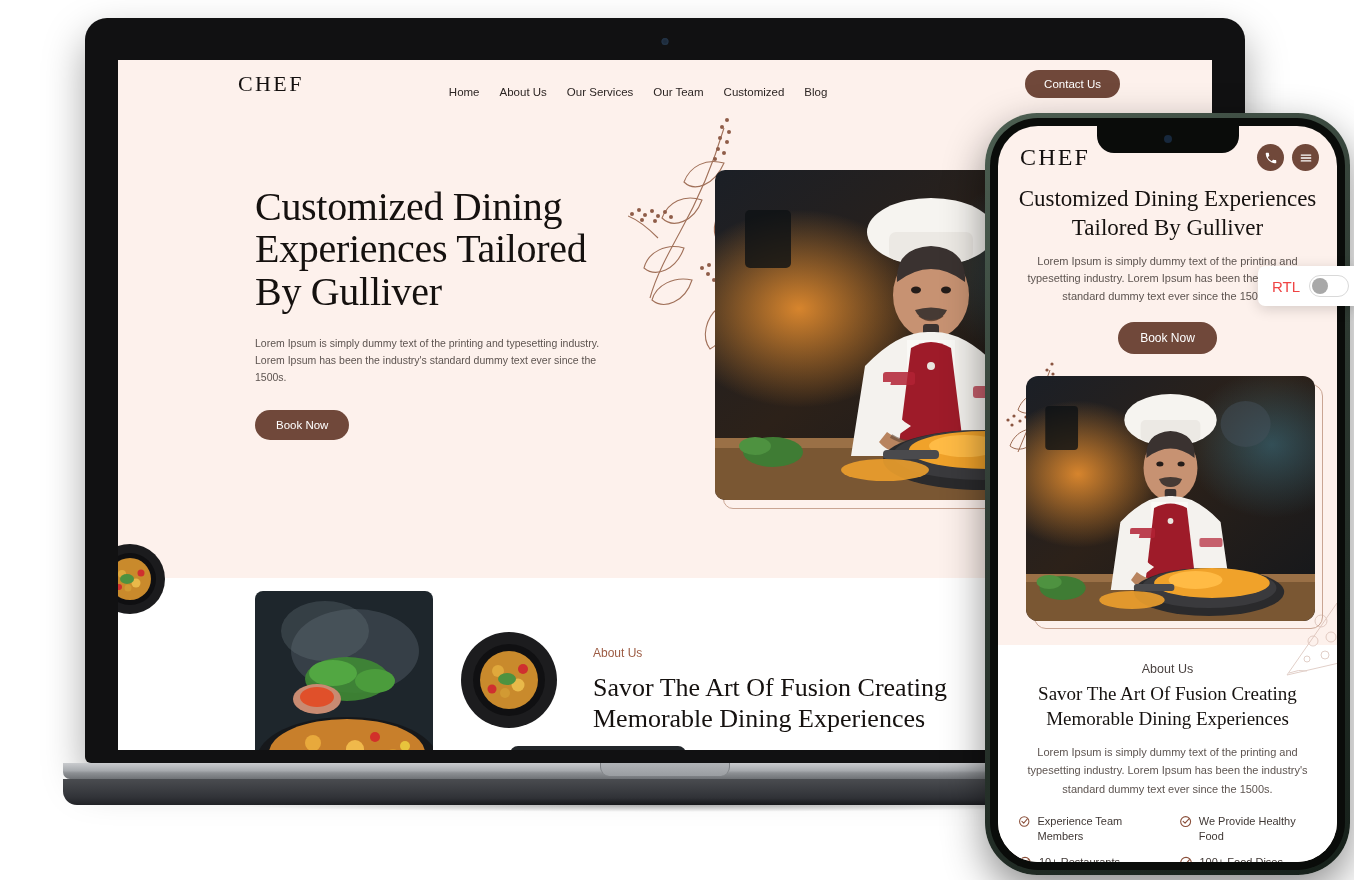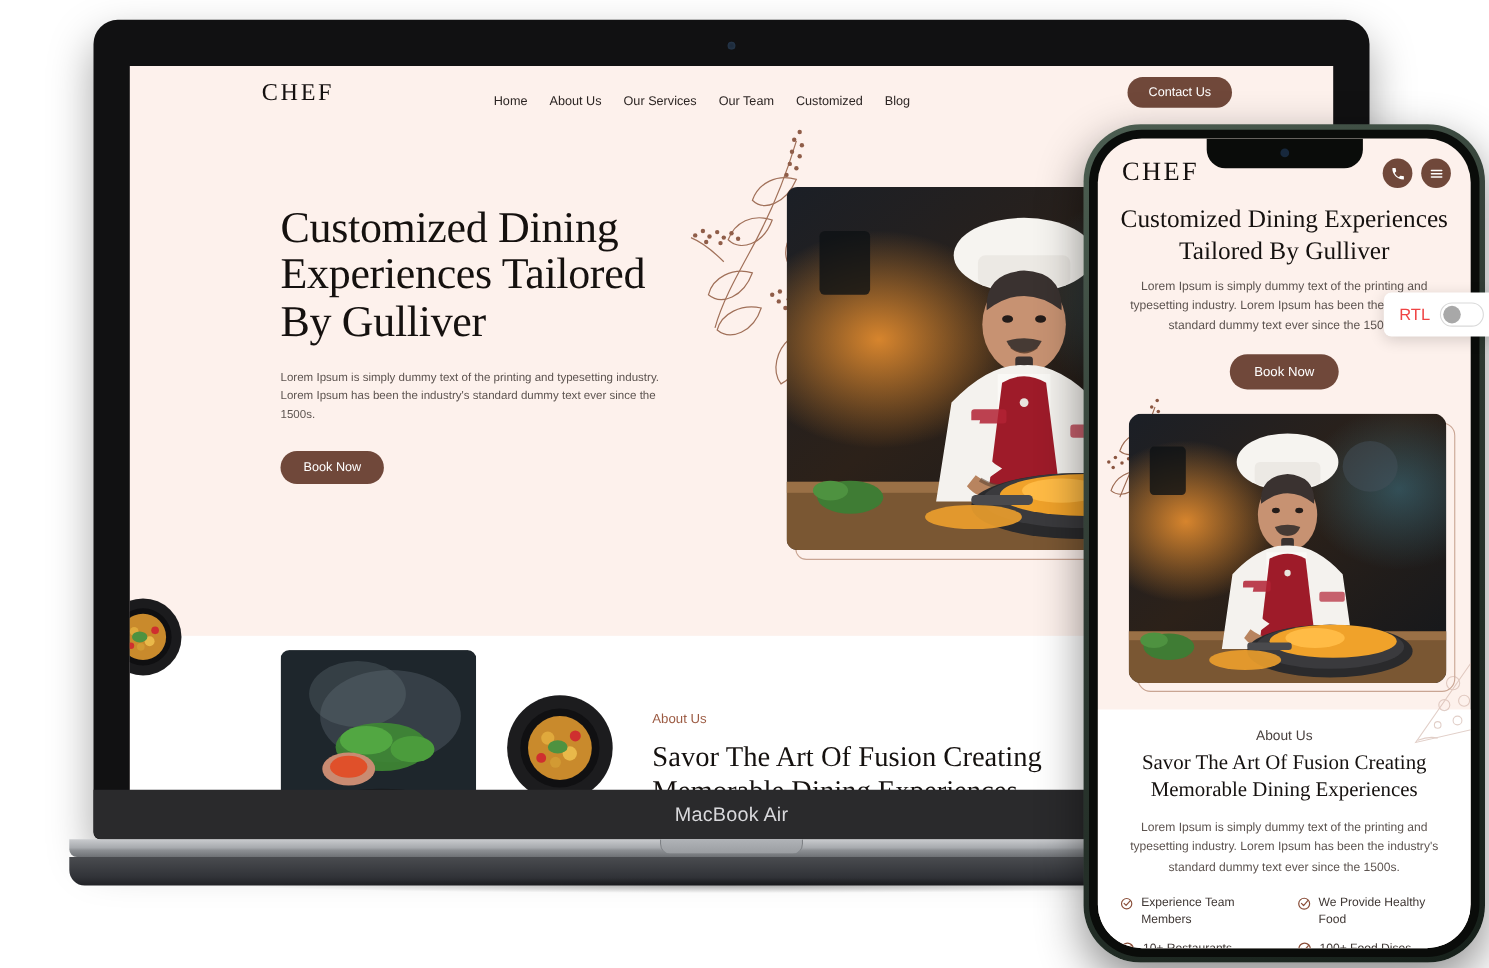--- a/index.html
+++ b/index.html
@@ -378,21 +378,20 @@
           </div>
 
           <div class="d-about-txt">
             <div class="d-about-eyebrow">About Us</div>
             <h2 class="d-h2">Savor The Art Of Fusion Creating Memorable Dining Experiences</h2>
           </div>
         </div>
 
       </div>
 
-      <div class="mb-chinlabel">MacBook Air</div>
     </div>
     <div class="mb-base"></div>
     <div class="mb-notch"></div>
     <div class="mb-foot"></div>
   </div>
 
   <div class="phone">
     <div class="ph-body"></div>
     <div class="ph-inner"></div>
     <div class="ph-screen">

